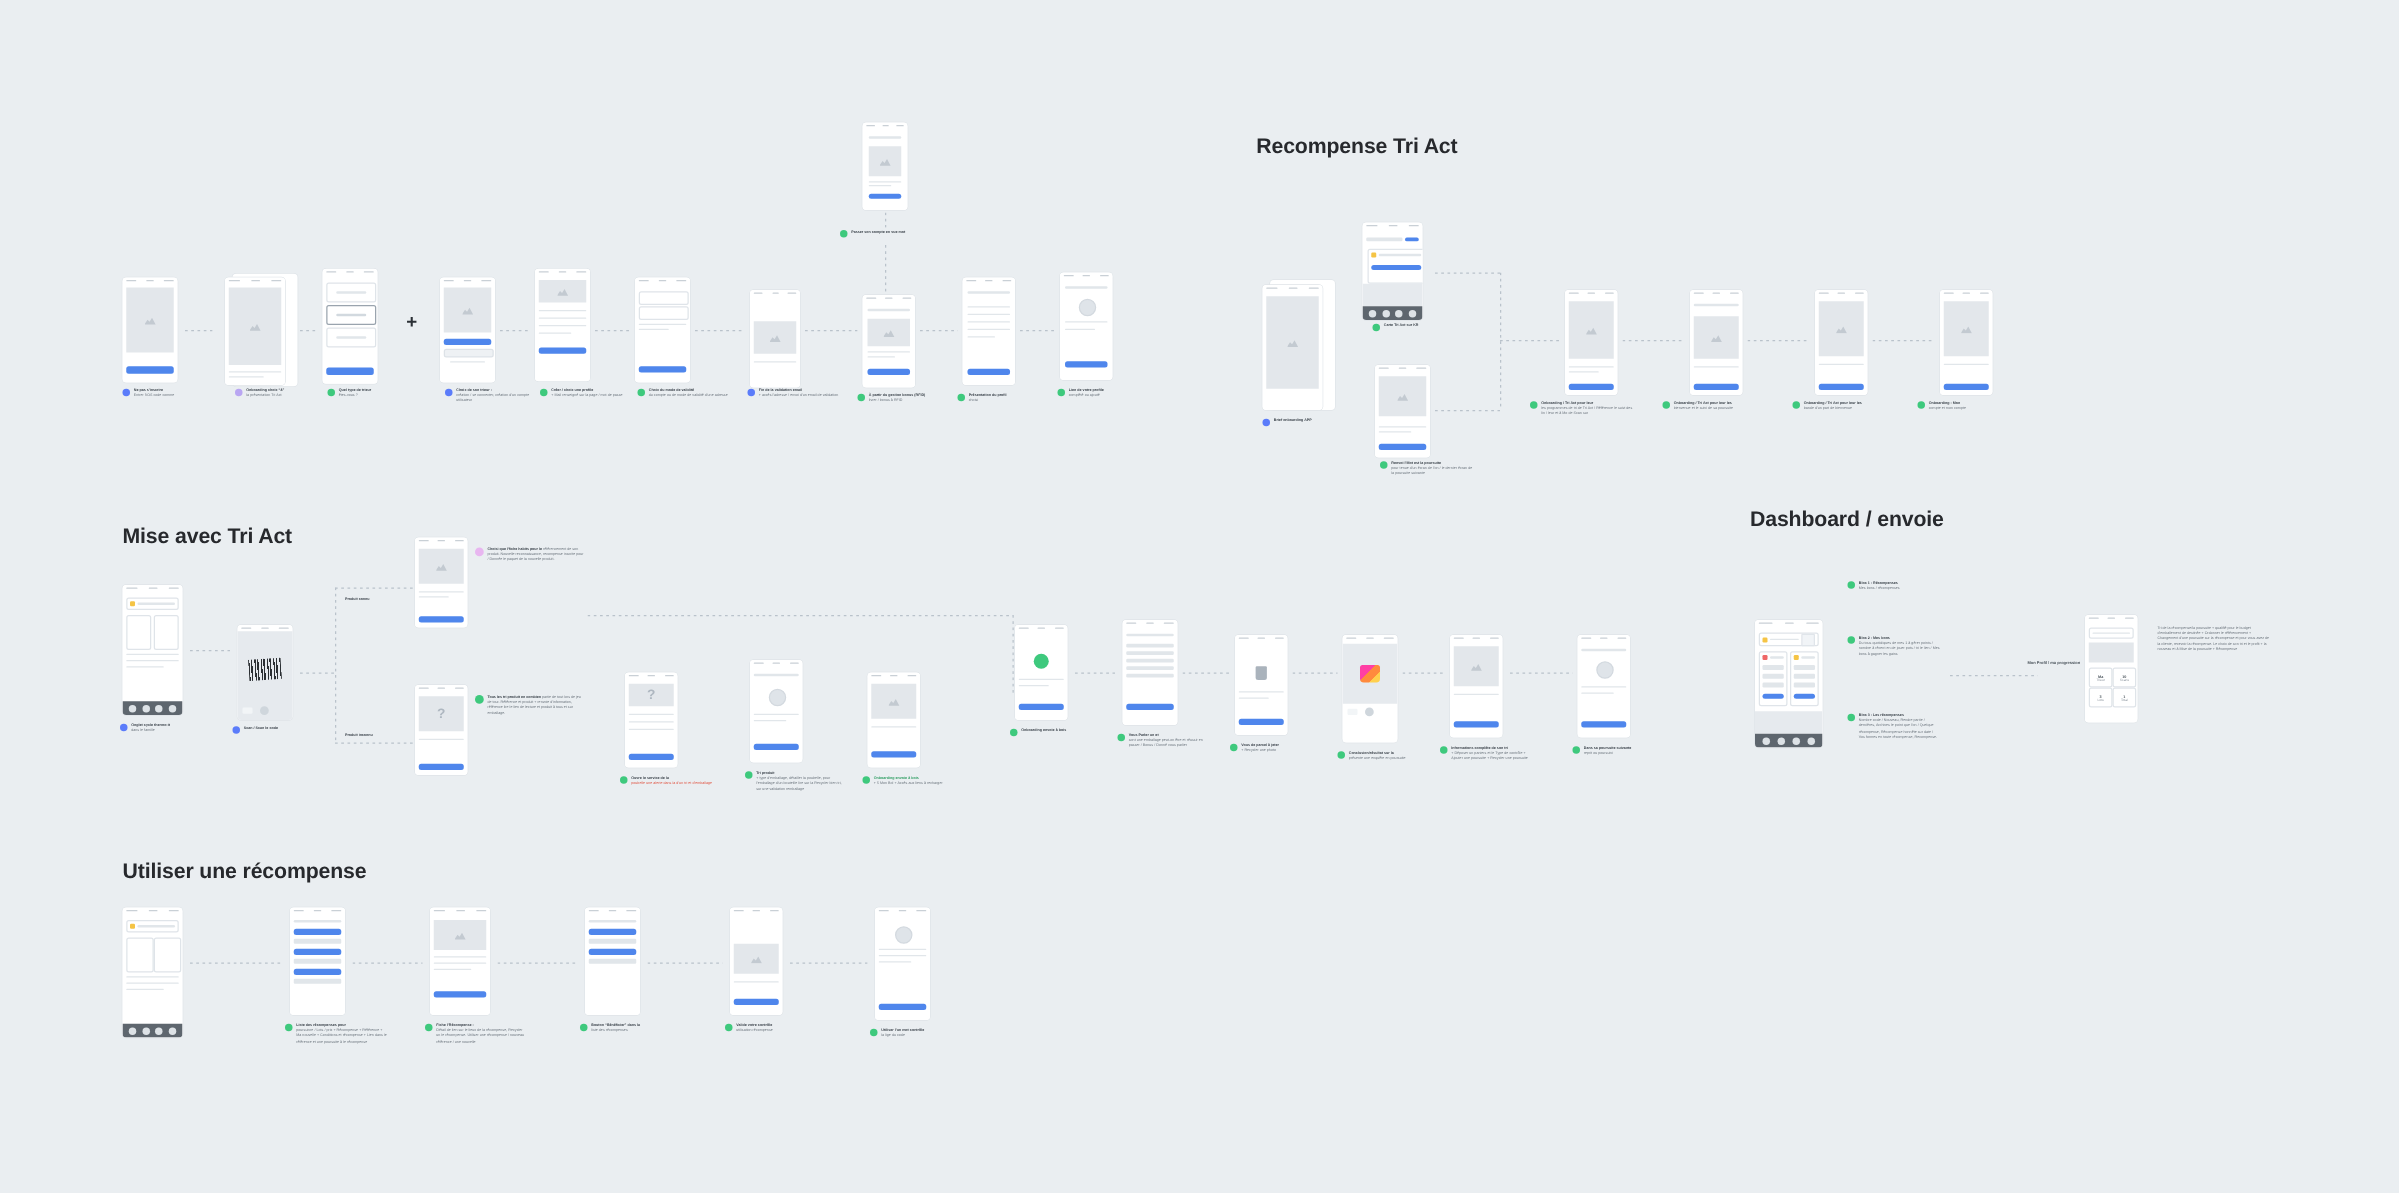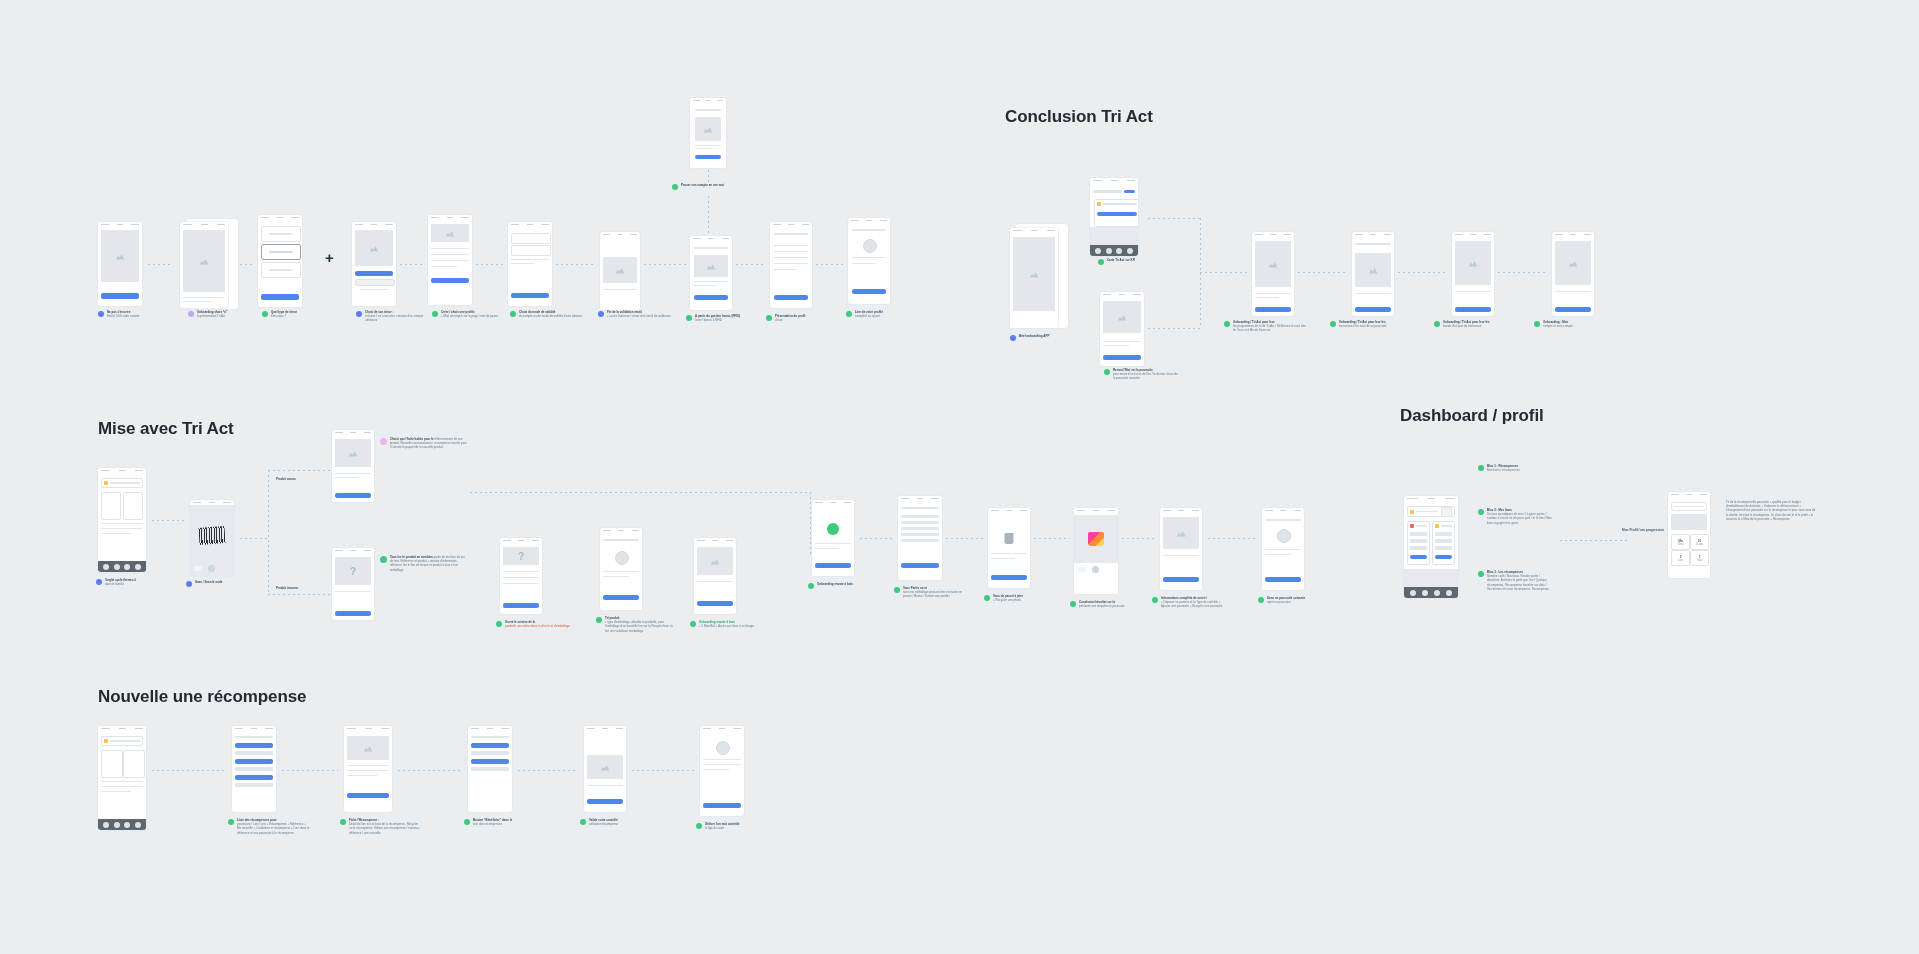--- a/index.html
+++ b/index.html
@@ -145,27 +145,27 @@
   .plus{
     position:absolute;font-size:15px;font-weight:800;color:#2b3036;line-height:1;
   }
 </style>
 </head>
 <body>
 
 <div class="board">
 
 
-  <div class="section-title" style="left:1005px;top:107px;">Conclusion Tri Act</div>
+  <div class="section-title" style="left:1005px;top:107px;">Recompense Tri Act</div>
 
   <div class="section-title" style="left:98px;top:419px;">Mise avec Tri Act</div>
 
-  <div class="section-title" style="left:1400px;top:406px;">Dashboard / profil</div>
-
-  <div class="section-title" style="left:98px;top:687px;">Nouvelle une récompense</div>
+  <div class="section-title" style="left:1400px;top:406px;">Dashboard / envoie</div>
+
+  <div class="section-title" style="left:98px;top:687px;">Utiliser une récompense</div>
 
   <div class="phone" style="left:690px;top:98px;width:36px;height:70px;">
     <div class="statusbar">
       <i class="sb-l"></i>
         <i class="sb-m"></i>
         <i class="sb-r"></i>
     </div>
     <div class="screen">
       <div class="line" style="position:absolute;left:5px;top:6px;width:26px;height:1.5px;"></div>
       <div class="imgblock" style="position:absolute;left:5px;top:14px;width:26px;height:24px;">

